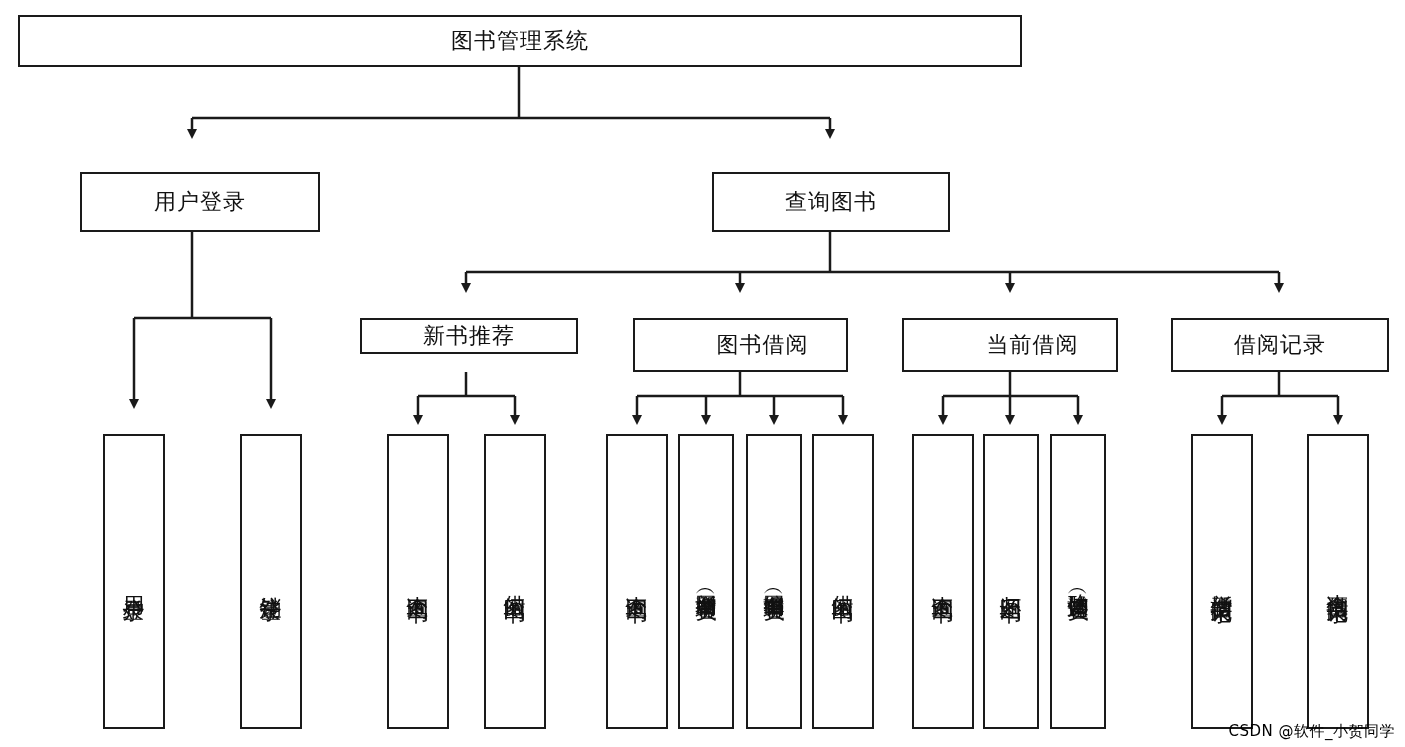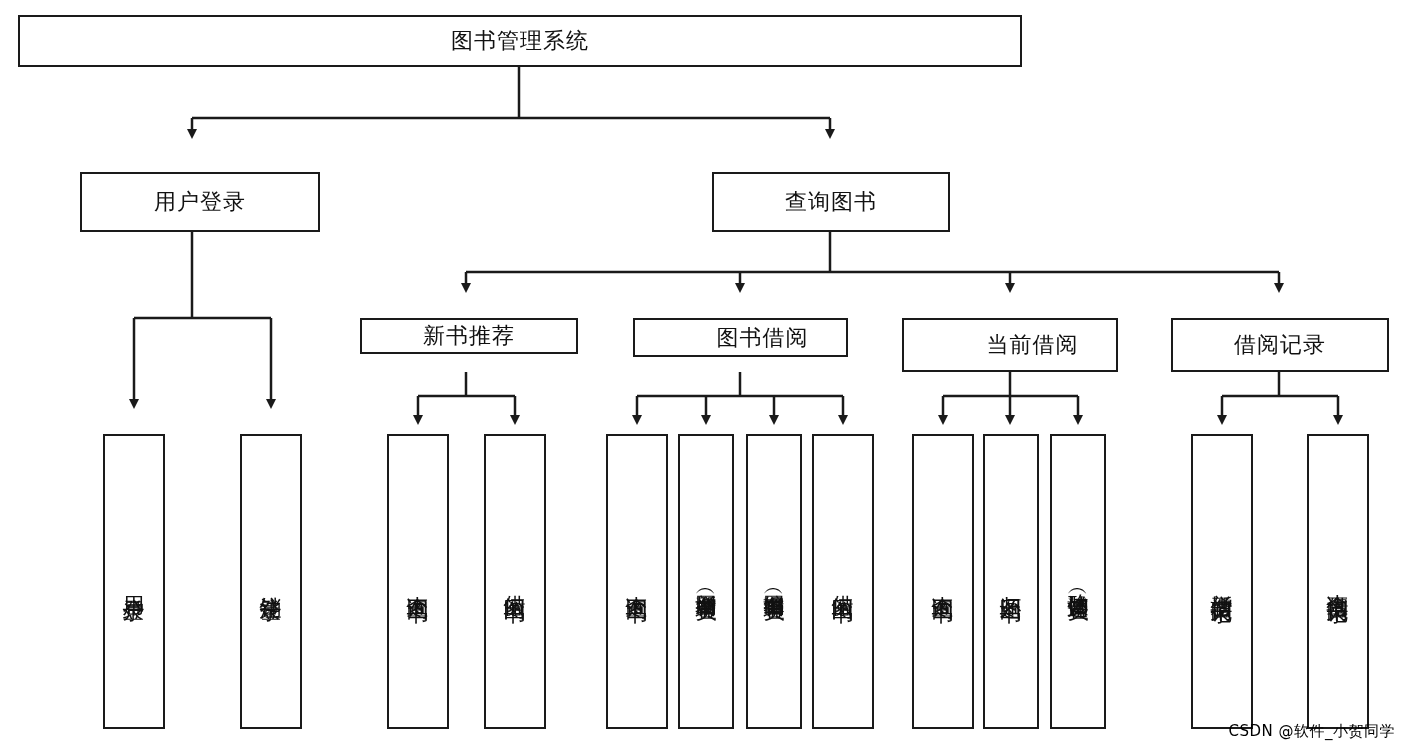--- a/index.html
+++ b/index.html
@@ -123,21 +123,21 @@
   <div class="node horiz" style="left:80px; top:172px; width:240px; height:60px;">
     <span>用户登录</span>
   </div>
   <div class="node horiz" style="left:712px; top:172px; width:238px; height:60px;">
     <span>查询图书</span>
   </div>
 
   <div class="node horiz" style="left:360px; top:318px; width:218px; height:36px;">
     <span>新书推荐</span>
   </div>
-  <div class="node horiz" style="left:633px; top:318px; width:215px; height:39px;padding-left:44px;">
+  <div class="node horiz" style="left:633px; top:318px; width:215px; height:54px;padding-left:44px;">
     <span>图书借阅</span>
   </div>
   <div class="node horiz" style="left:902px; top:318px; width:216px; height:54px;padding-left:45px;">
     <span>当前借阅</span>
   </div>
   <div class="node horiz" style="left:1171px; top:318px; width:218px; height:54px;">
     <span>借阅记录</span>
   </div>
 
   <div class="node vert" style="left:103px; top:434px; width:62px; height:295px;">

